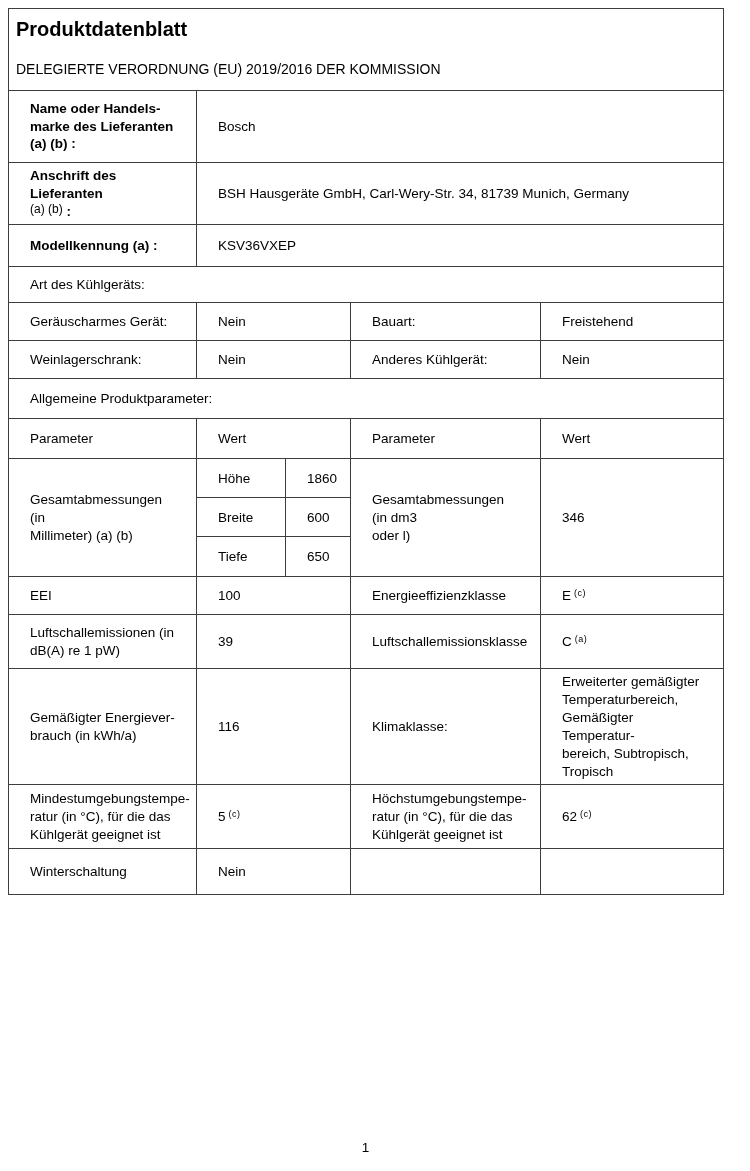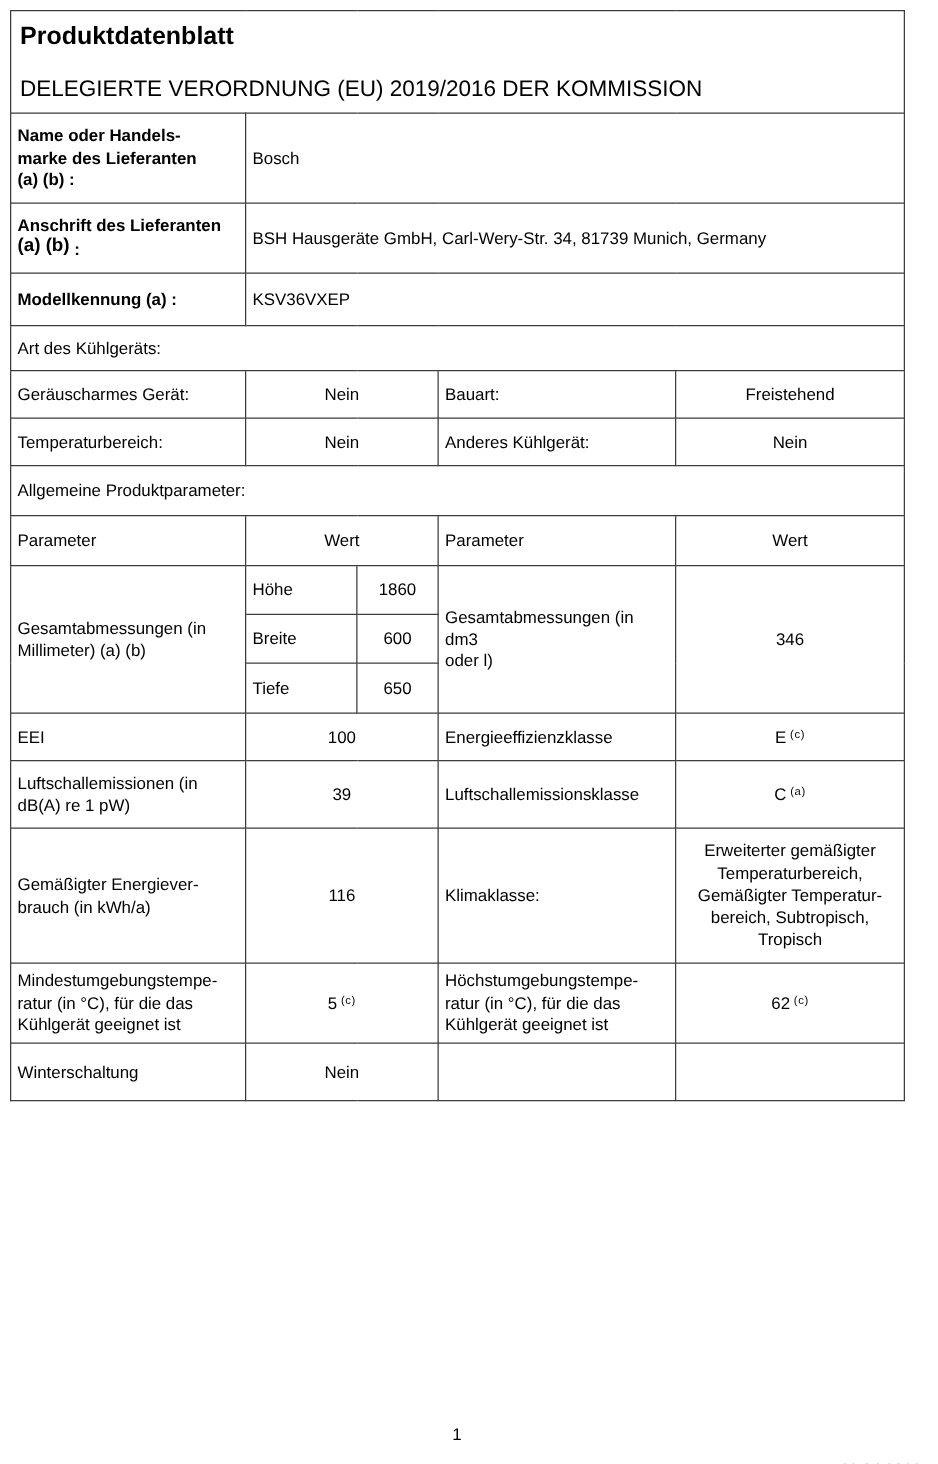--- a/index.html
+++ b/index.html
@@ -8,35 +8,35 @@
     width: 750px; height: 1171px; position: relative;
     font-family: "Liberation Sans", sans-serif; color: #000;
   }
   table.sheet {
     position: absolute; left: 8px; top: 8px; width: 715px;
     border-collapse: collapse; table-layout: fixed;
   }
   td {
     border: 1px solid #3d3d3d;
     font-size: 13.5px; line-height: 1.32;
-    vertical-align: middle; padding: 4px 5px;
+    vertical-align: middle; padding: 4px 21px;
     overflow: hidden;
   }
   .pre { white-space: pre-line; }
   .b { font-weight: bold; }
-  .c { text-align: center; }
+  .c { }
   .title-cell { vertical-align: top; padding: 9px 7px 6px 7px; }
   .doc-title { font-size: 20px; font-weight: bold; line-height: 1.15; }
-  .doc-reg { font-size: 18px; margin-top: 19px; }
+  .doc-reg { font-size: 14px; margin-top: 19px; }
   .sect { font-weight: normal; }
   .sup {
     font-size: 9px; position: relative; top: -4px; margin-left: 3px;
     letter-spacing: 0.5px;
   }
-  .sup-label { font-size: 15px; position: relative; top: -3px; font-weight: bold; }
+  .sup-label { font-size: 12px; position: relative; top: -3px; font-weight: normal; }
   .footer {
     position: absolute; left: 8px; top: 1140px; width: 715px;
     font-size: 13.5px; text-align: center;
   }
   .footer-date {
     position: absolute; right: 13px; top: 1168px; font-size: 13px;
   }
 </style>
 </head>
 <body>
@@ -81,21 +81,21 @@
   <tr style="height:36px">
     <td colspan="5" class="sect">Art des Kühlgeräts:</td>
   </tr>
   <tr style="height:38px">
     <td>Geräuscharmes Gerät:</td>
     <td colspan="2" class="c">Nein</td>
     <td>Bauart:</td>
     <td class="c">Freistehend</td>
   </tr>
   <tr style="height:38px">
-    <td>Temperaturbereich:</td>
+    <td>Weinlagerschrank:</td>
     <td colspan="2" class="c">Nein</td>
     <td>Anderes Kühlgerät:</td>
     <td class="c">Nein</td>
   </tr>
 
   <tr style="height:40px">
     <td colspan="5" class="sect">Allgemeine Produktparameter:</td>
   </tr>
   <tr style="height:40px">
     <td>Parameter</td>

